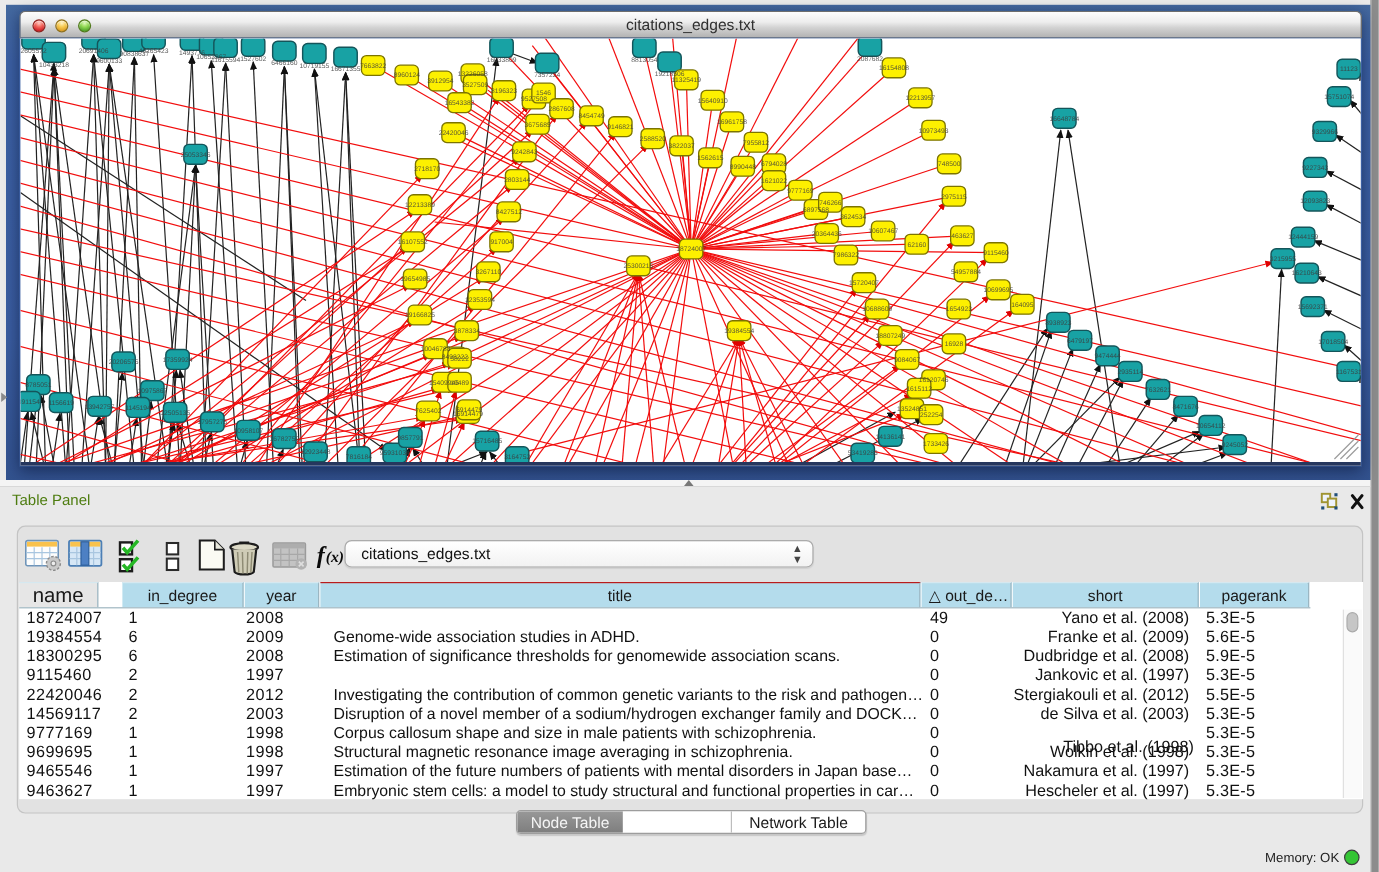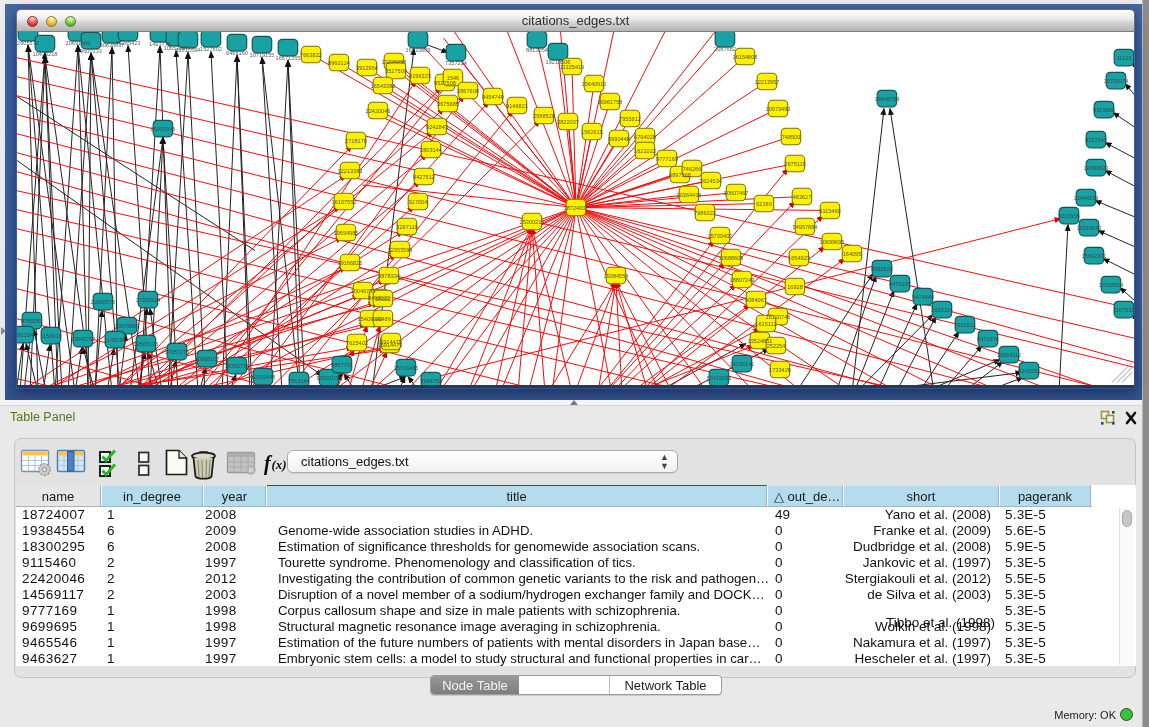--- a/index.html
+++ b/index.html
@@ -635,21 +635,21 @@
  <text x="14.5" y="19.5" font-size="13" font-weight="bold" fill="#0a0a0a">(x)</text>
 </g>
 </svg>
     </div>
 
 <div style="position:absolute;left:287px;top:450px;width:391px;height:23px;background:linear-gradient(180deg,#ffffff,#f2f2f2);border:1px solid #ababab;border-radius:6px;box-shadow:0 1px 1px rgba(0,0,0,.08);">
   <div style="position:absolute;left:13px;top:3px;font-size:13px;color:#111;">citations_edges.txt</div>
   <div style="position:absolute;right:8px;top:2px;font-size:9px;color:#444;line-height:9px;">▲<br>▼</div>
 </div>
 <div style="position:absolute;left:16px;top:485px;width:1120px;height:181px;background:#fff;"></div>
-    <div style="position:absolute;left:16px;top:485px;width:85px;height:21px;background:#e6e6e6;border-right:1px solid #9bb6c2;border-top:1px solid #d5e8f0;font-size:13px;line-height:21px;text-align:center;color:#1a1a1a;">name</div>
+    <div style="position:absolute;left:16px;top:485px;width:66px;height:21px;background:#e6e6e6;border-right:1px solid #9bb6c2;border-top:1px solid #d5e8f0;font-size:17px;line-height:21px;text-align:center;color:#1a1a1a;">name</div>
     <div style="position:absolute;left:102px;top:485px;width:101px;height:21px;background:#b4dcec;border-right:1px solid #9bb6c2;border-top:1px solid #d5e8f0;font-size:13px;line-height:21px;text-align:center;color:#1a1a1a;">in_degree</div>
     <div style="position:absolute;left:204px;top:485px;width:62px;height:21px;background:#b4dcec;border-right:1px solid #9bb6c2;border-top:1px solid #d5e8f0;font-size:13px;line-height:21px;text-align:center;color:#1a1a1a;">year</div>
     <div style="position:absolute;left:267px;top:485px;width:500px;height:21px;background:#b4dcec;border-right:1px solid #9bb6c2;border-top:1px solid #b91c1c;font-size:13px;line-height:21px;text-align:center;color:#1a1a1a;">title</div>
     <div style="position:absolute;left:768px;top:485px;width:75px;height:21px;background:#b4dcec;border-right:1px solid #9bb6c2;border-top:1px solid #d5e8f0;font-size:13px;line-height:21px;text-align:left;padding-left:6px;color:#1a1a1a;">△ out_de…</div>
     <div style="position:absolute;left:844px;top:485px;width:155px;height:21px;background:#b4dcec;border-right:1px solid #9bb6c2;border-top:1px solid #d5e8f0;font-size:13px;line-height:21px;text-align:center;color:#1a1a1a;">short</div>
     <div style="position:absolute;left:1000px;top:485px;width:91px;height:21px;background:#b4dcec;border-right:1px solid #9bb6c2;border-top:1px solid #d5e8f0;font-size:13px;line-height:21px;text-align:center;color:#1a1a1a;">pagerank</div>
     <div style="position:absolute;left:16px;top:506px;width:1076px;height:1px;background:#9fb6c0;"></div>
     <div style="position:absolute;left:16px;top:507px;width:1103px;height:16px;font-size:13.5px;line-height:16px;color:#111;">
       <span style="position:absolute;left:6px;letter-spacing:.4px;">18724007</span>
       <span style="position:absolute;left:91px;">1</span>
@@ -673,21 +673,20 @@
       <span style="position:absolute;left:189px;letter-spacing:.4px;">2008</span>
       <span style="position:absolute;left:262px;width:497px;overflow:hidden;white-space:nowrap;text-overflow:ellipsis;font-size:13.2px;">Estimation of significance thresholds for genomewide association scans.</span>
       <span style="position:absolute;left:759px;">0</span>
       <span style="position:absolute;left:828px;width:147px;text-align:right;white-space:nowrap;">Dudbridge et al. (2008)</span>
       <span style="position:absolute;left:989px;letter-spacing:.2px;">5.9E-5</span>
     </div>
     <div style="position:absolute;left:16px;top:555px;width:1103px;height:16px;font-size:13.5px;line-height:16px;color:#111;">
       <span style="position:absolute;left:6px;letter-spacing:.4px;">9115460</span>
       <span style="position:absolute;left:91px;">2</span>
       <span style="position:absolute;left:189px;letter-spacing:.4px;">1997</span>
-      <span style="position:absolute;left:262px;width:497px;overflow:hidden;white-space:nowrap;text-overflow:ellipsis;font-size:13.2px;">Tourette syndrome. Phenomenology and classification of tics.</span>
       <span style="position:absolute;left:759px;">0</span>
       <span style="position:absolute;left:828px;width:147px;text-align:right;white-space:nowrap;">Jankovic et al. (1997)</span>
       <span style="position:absolute;left:989px;letter-spacing:.2px;">5.3E-5</span>
     </div>
     <div style="position:absolute;left:16px;top:571px;width:1103px;height:16px;font-size:13.5px;line-height:16px;color:#111;">
       <span style="position:absolute;left:6px;letter-spacing:.4px;">22420046</span>
       <span style="position:absolute;left:91px;">2</span>
       <span style="position:absolute;left:189px;letter-spacing:.4px;">2012</span>
       <span style="position:absolute;left:262px;width:497px;overflow:hidden;white-space:nowrap;text-overflow:ellipsis;font-size:13.2px;">Investigating the contribution of common genetic variants to the risk and pathogen…</span>
       <span style="position:absolute;left:759px;">0</span>

